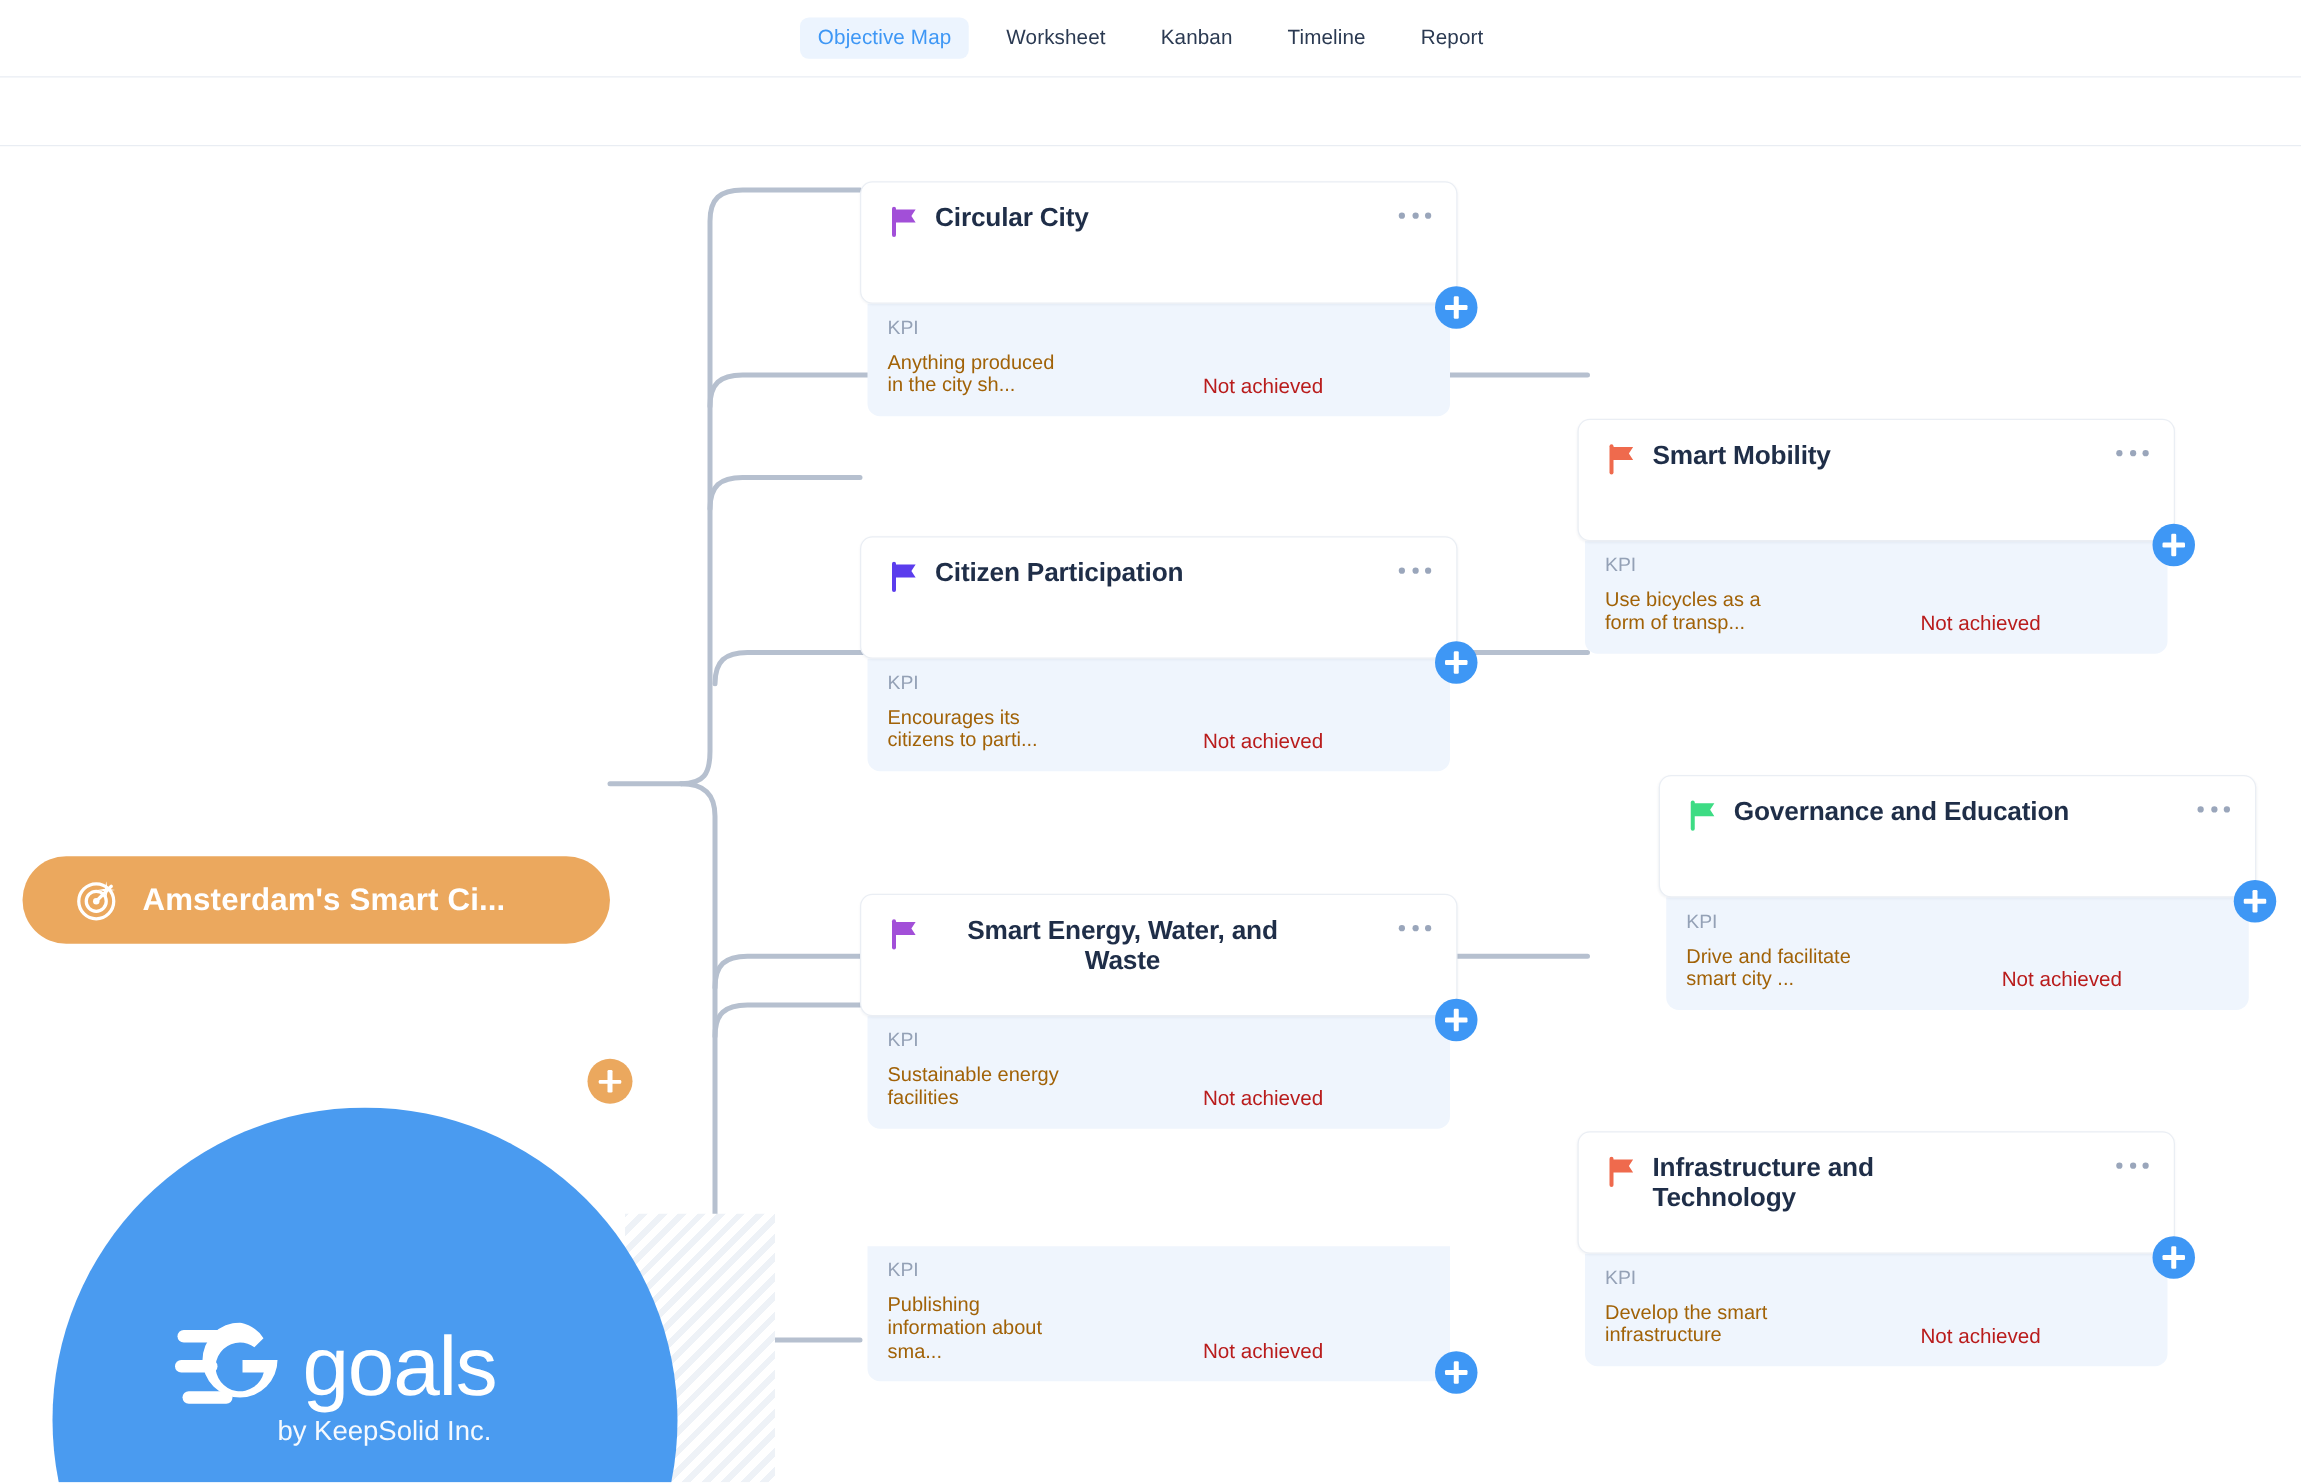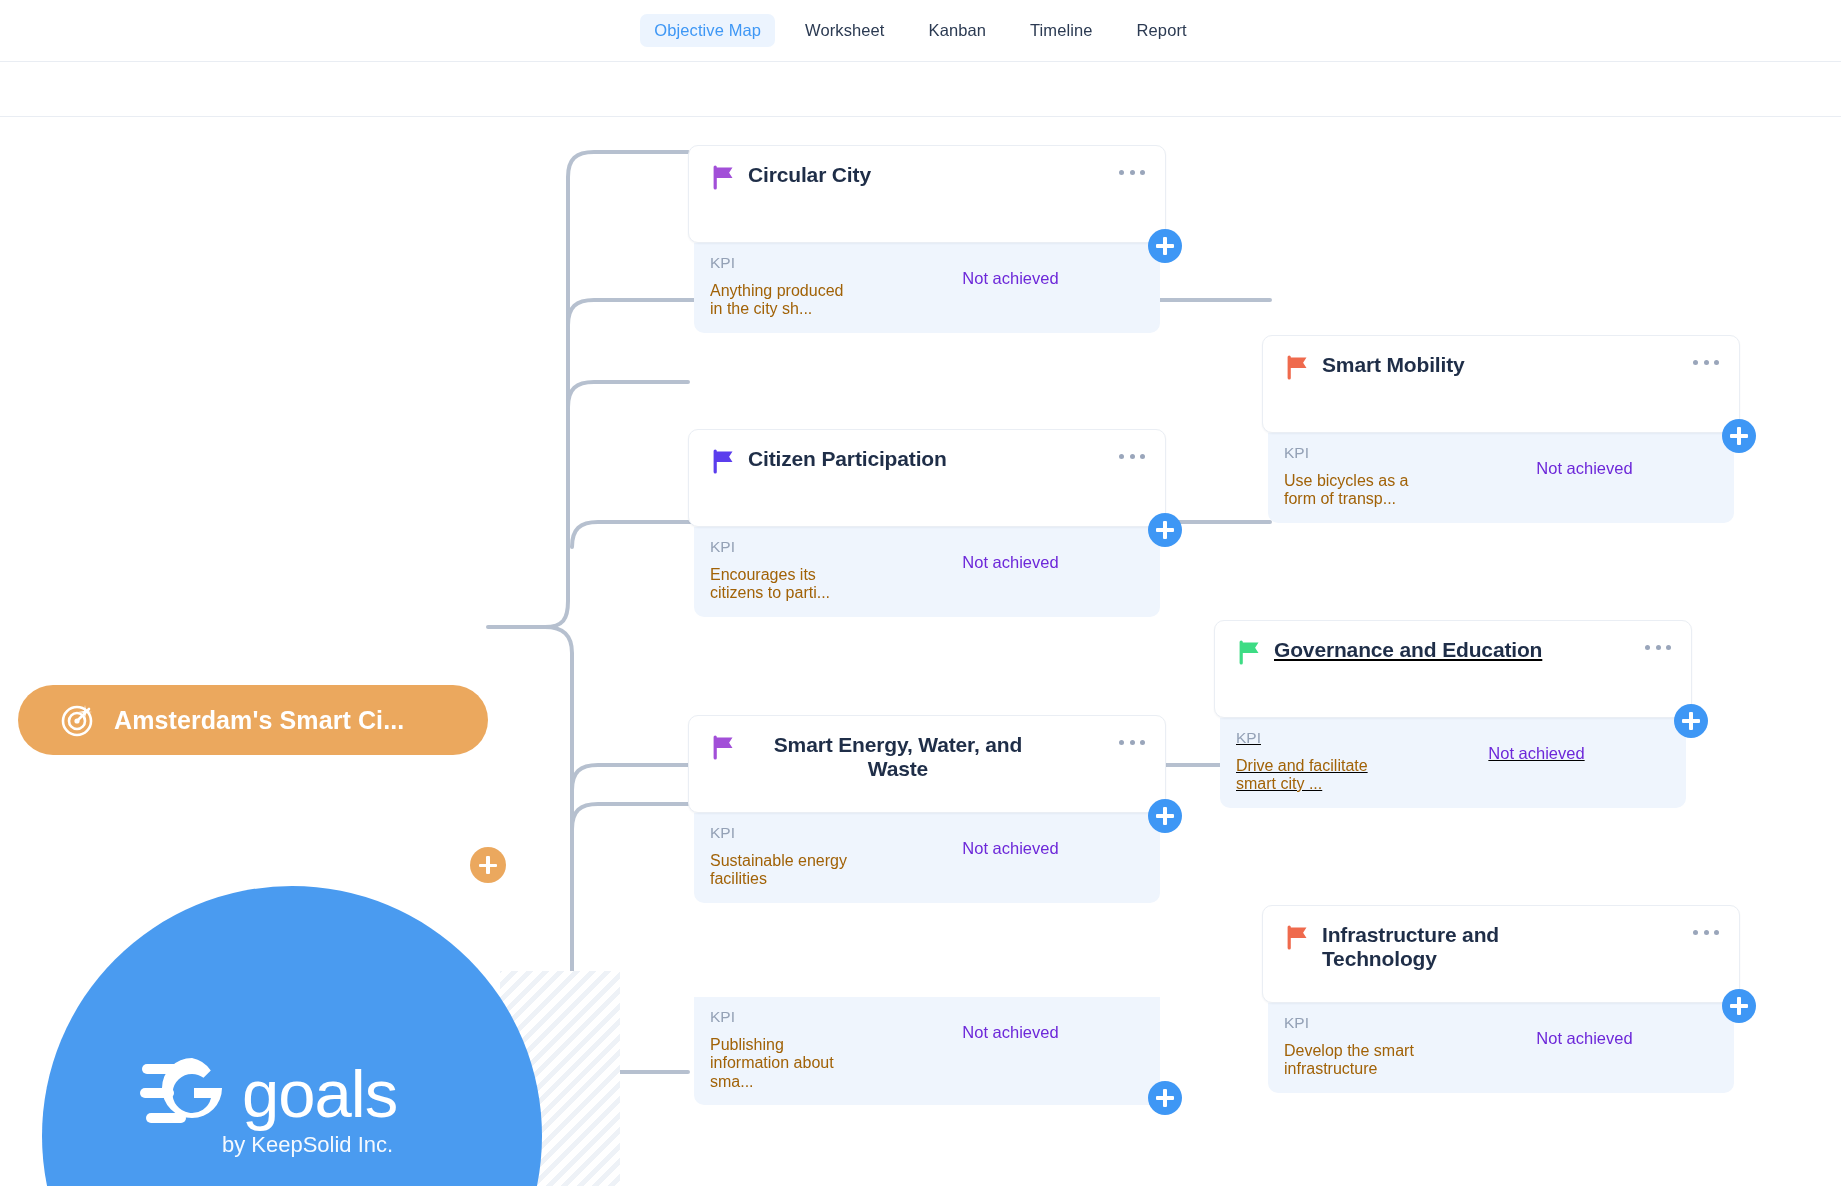--- a/index.html
+++ b/index.html
@@ -150,21 +150,21 @@
     cursor: pointer;
   }
   .dots i { display:block; width: 5px; height: 5px; border-radius: 50%; background: #9aa6bb; }
 
   .card-kpi {
     background: #eff5fd;
     border-radius: 0 0 10px 10px;
     margin: 0 6px;
     padding: 12px 0 14px 0;
     display: flex;
-    align-items: flex-start;
+    align-items: flex-end;
     min-height: 88px;
   }
   .kpi-left {
     width: 166px;
     flex: 0 0 166px;
     padding-left: 16px;
     padding-right: 8px;
   }
   .kpi-label {
     font-size: 15.5px;
@@ -180,21 +180,21 @@
   .kpi-div { width: 1px; background: #d3dfee; margin-top: 4px; margin-bottom: 4px; flex: 0 0 1px; }
   .kpi-right {
     flex: 1;
     display: flex;
     align-items: center;
     justify-content: center;
     padding: 0 10px;
   }
   .kpi-status {
     font-size: 16.5px;
-    color: #6d28d9;
+    color: #b91c1c;
     margin-top: 14px;
   }
 
   .card-plus {
     position: absolute;
     width: 34px; height: 34px;
     border-radius: 50%;
     background: #3e97f5;
     z-index: 14;
     cursor: pointer;
@@ -437,21 +437,21 @@
           <div class="kpi-text">Use bicycles as a form of transp...</div>
         </div>
         <div class="kpi-div"></div>
         <div class="kpi-right">
           <div class="kpi-status">Not achieved</div>
         </div>
       </div>
       <div class="card-plus" style="left:460px; top:84px;"></div>
     </div>
 
-    <div class="card" style="left:1214px; top:483px;text-decoration:underline;">
+    <div class="card" style="left:1327px; top:483px;">
       <div class="card-head">
         <svg class="flag" viewBox="0 0 25 25">
           <path d="M4.2 2 v21" stroke="#3ddc84" stroke-width="3.2" stroke-linecap="round" fill="none"></path>
           <path d="M5 2.6 h16.5 l-3.4 5.2 3.4 5.2 H5 z" fill="#3ddc84"></path>
         </svg>
         <div class="card-title">Governance and Education</div>
         <div class="dots">
             <i></i>
             <i></i>
             <i></i>

